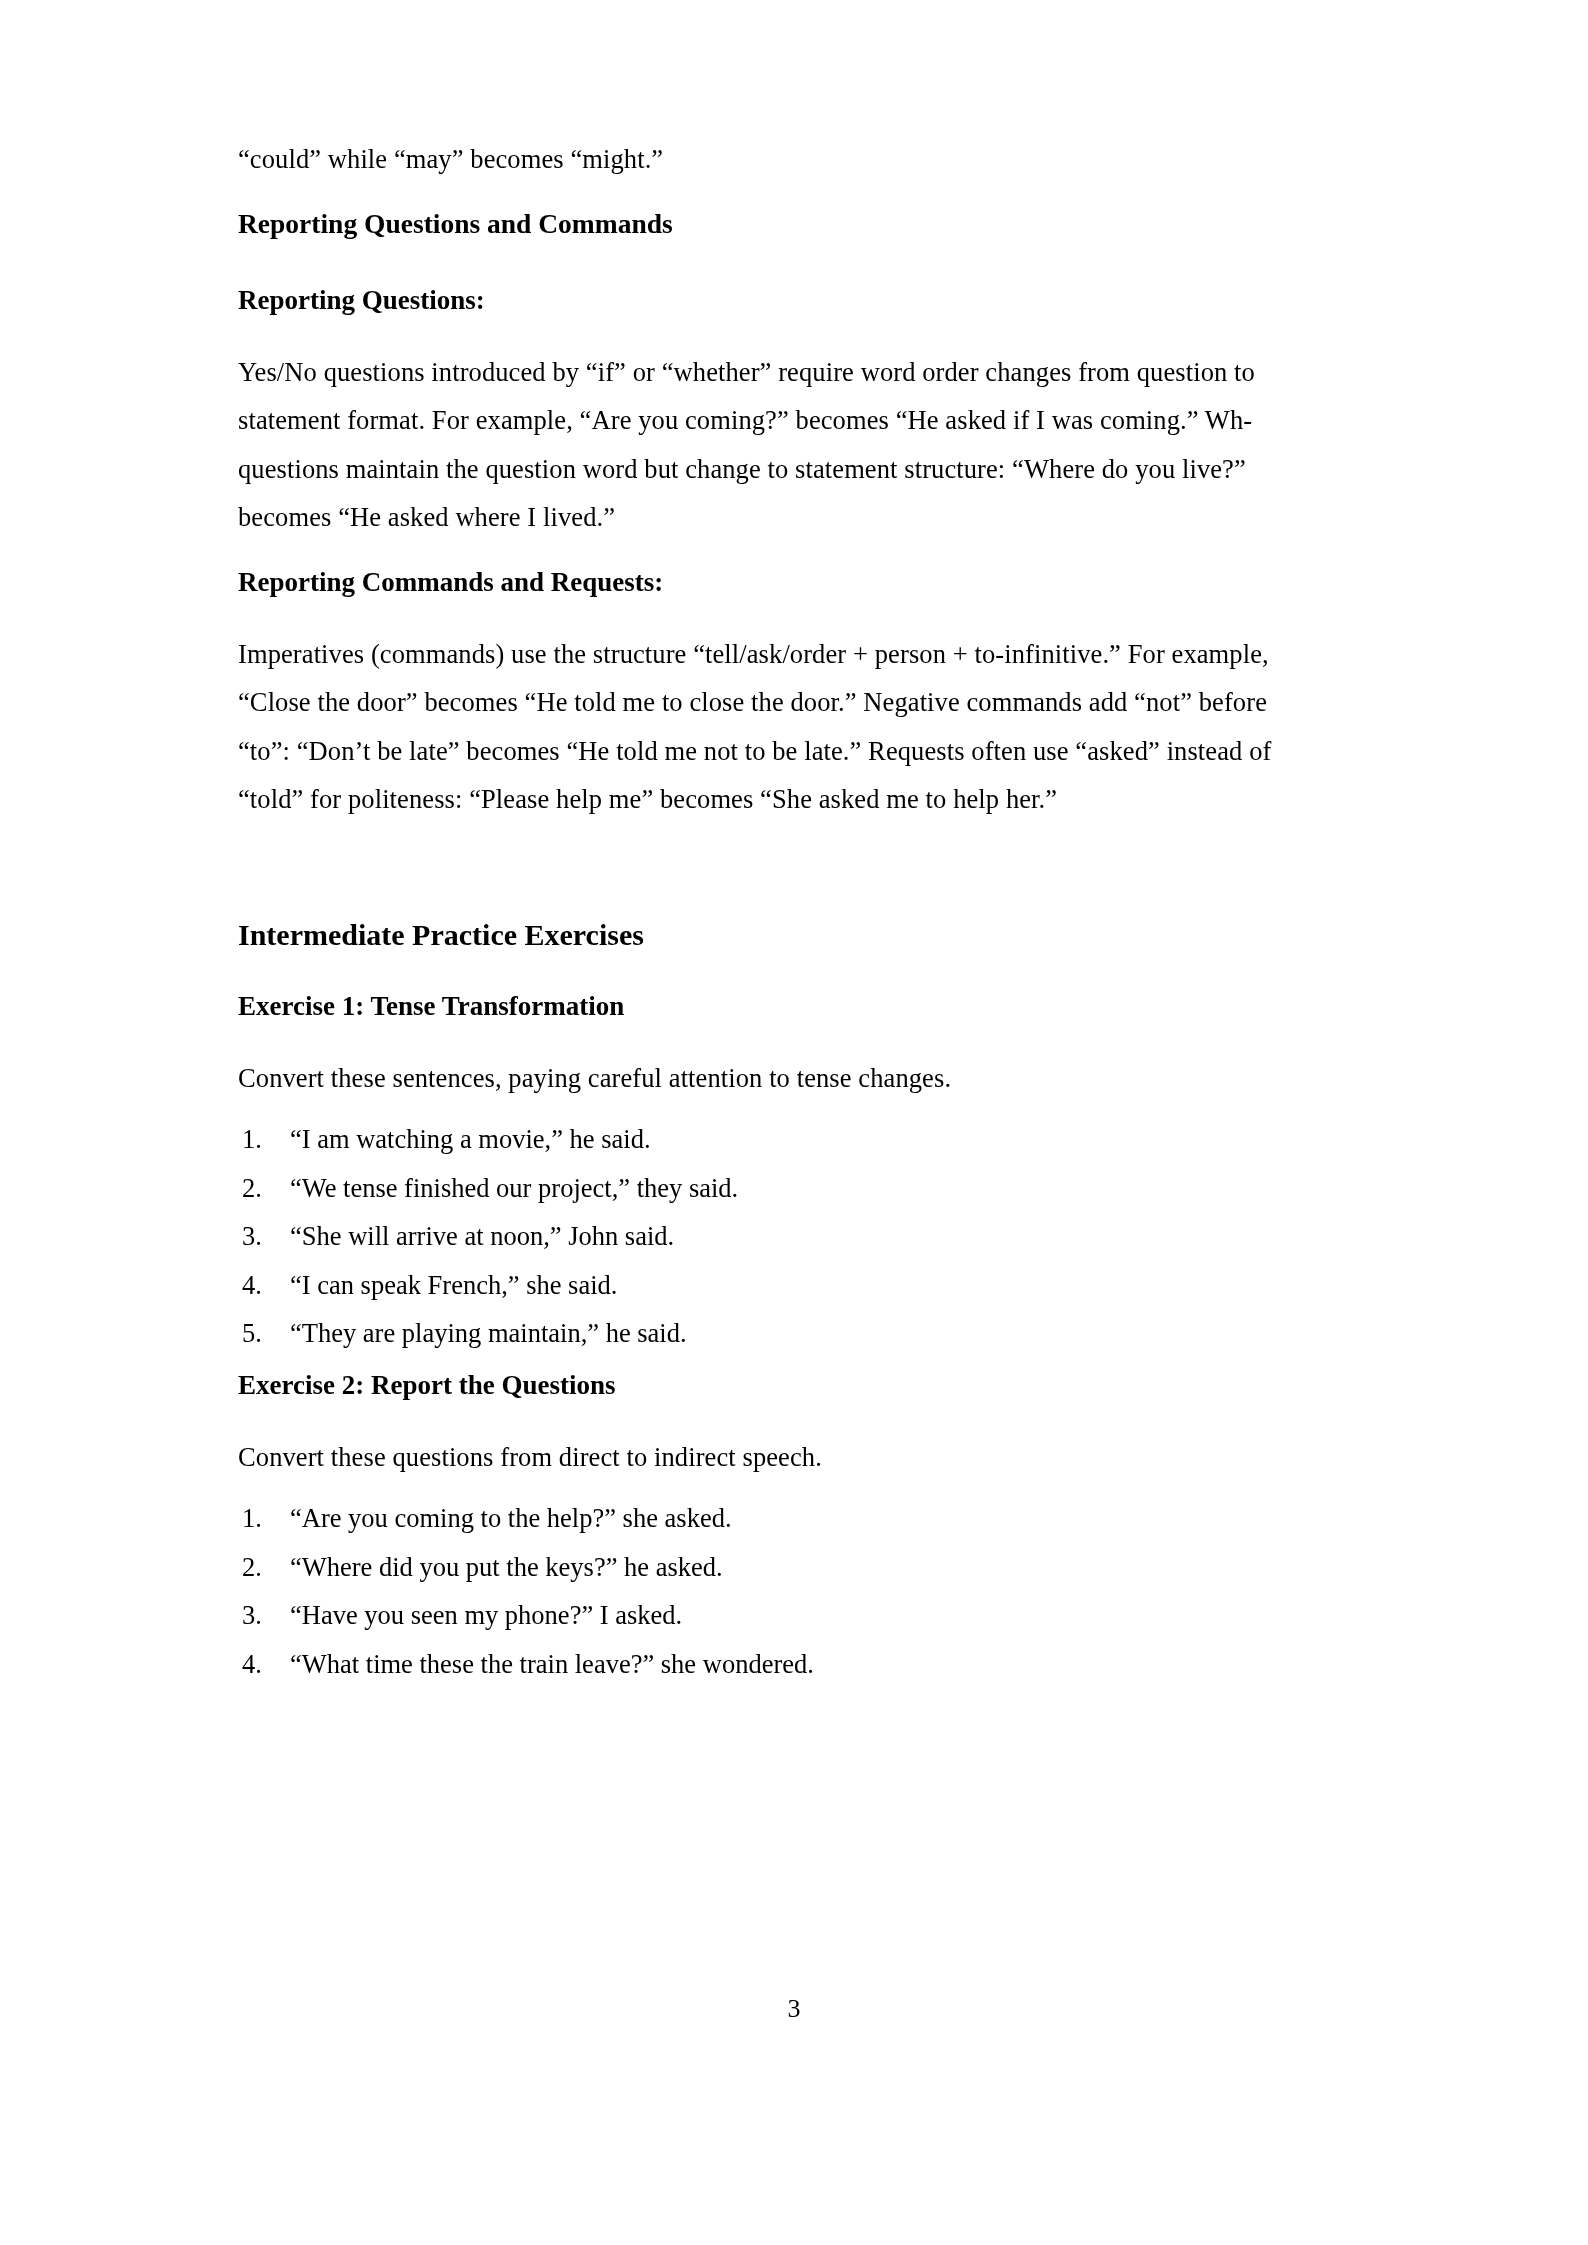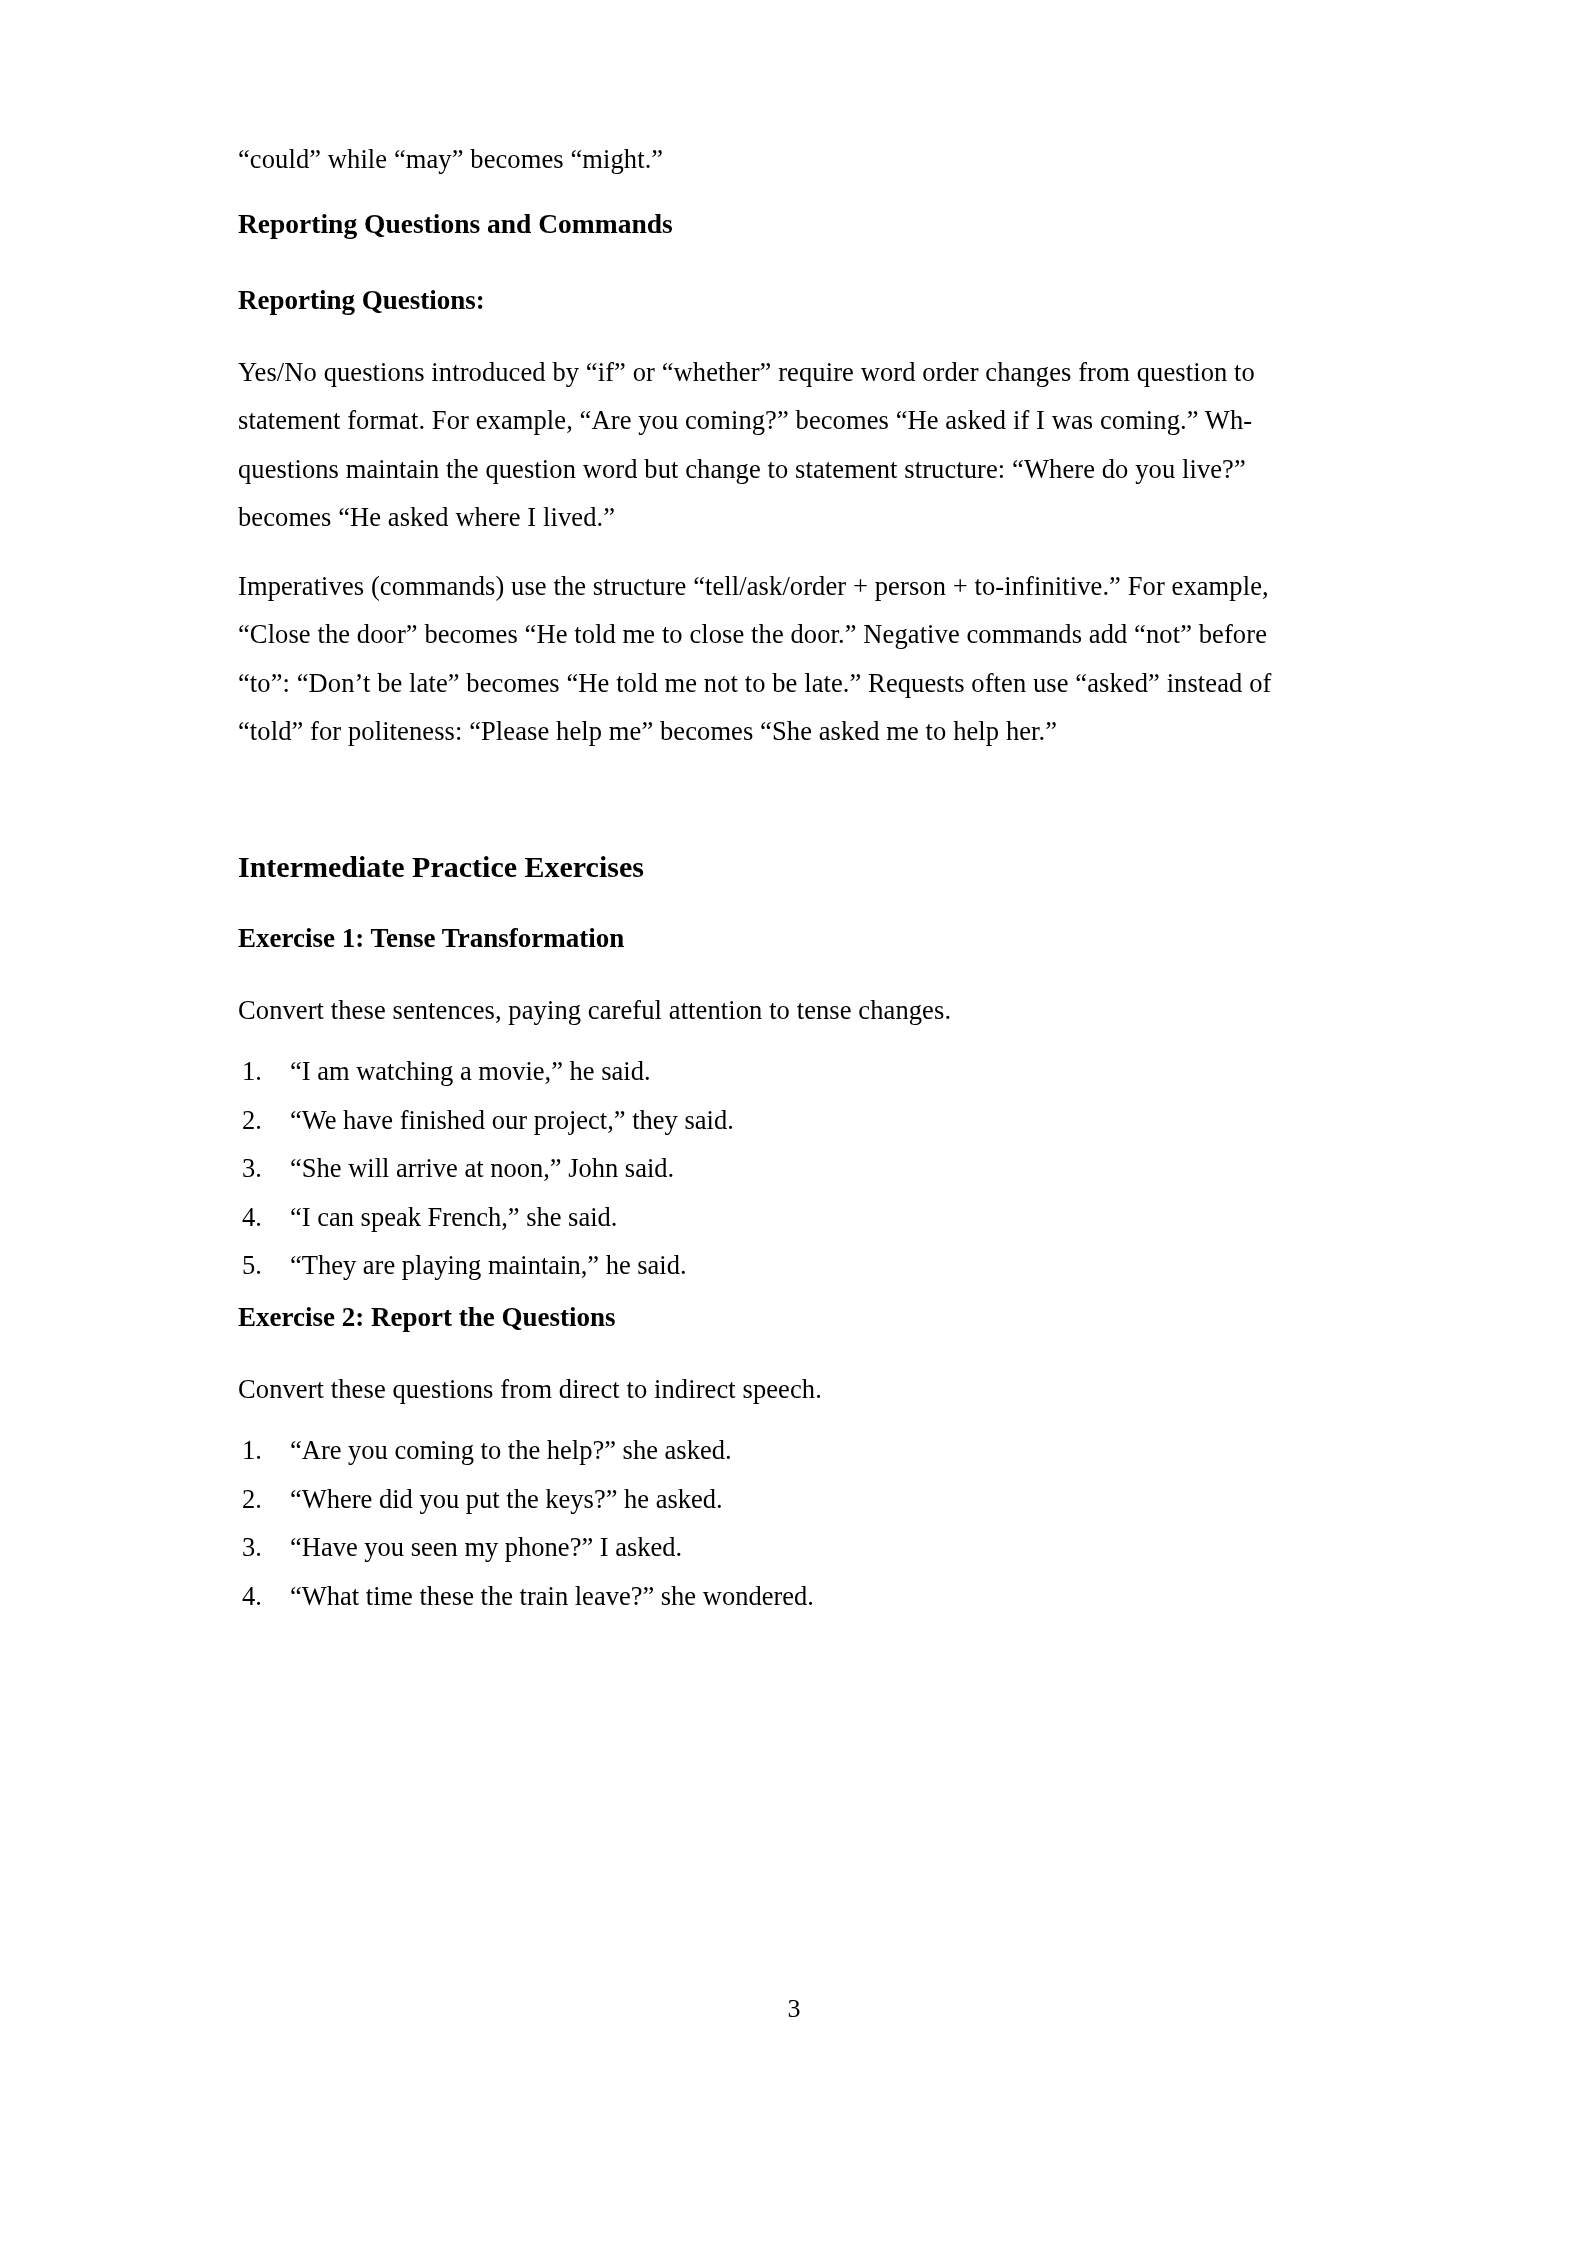--- a/index.html
+++ b/index.html
@@ -103,39 +103,40 @@
   <div class="content">
 
     <p class="para">“could” while “may” becomes “might.”</p>
 
     <h2 class="h-section">Reporting Questions and Commands</h2>
 
     <h3 class="h-sub">Reporting Questions:</h3>
 
     <p class="para">Yes/No questions introduced by “if” or “whether” require word order changes from question to statement format. For example, “Are you coming?” becomes “He asked if I was coming.” Wh-questions maintain the question word but change to statement structure: “Where do you live?” becomes “He asked where I lived.”</p>
 
+    <h3 class="h-sub">Reporting Commands and Requests:</h3>
 
     <p class="para">Imperatives (commands) use the structure “tell/ask/order + person + to-infinitive.” For example, “Close the door” becomes “He told me to close the door.” Negative commands add “not” before “to”: “Don’t be late” becomes “He told me not to be late.” Requests often use “asked” instead of “told” for politeness: “Please help me” becomes “She asked me to help her.”</p>
 
     <div class="spacer-lg"></div>
 
     <h2 class="h-major">Intermediate Practice Exercises</h2>
 
     <h3 class="h-sub">Exercise 1: Tense Transformation</h3>
 
     <p class="para">Convert these sentences, paying careful attention to tense changes.</p>
 
     <ol class="qlist">
       <li>
         <span class="num">1.</span>
         <span class="txt">“I am watching a movie,” he said.</span>
       </li>
       <li>
         <span class="num">2.</span>
-        <span class="txt">“We have finished our project,” they said.</span>
+        <span class="txt">“We tense finished our project,” they said.</span>
       </li>
       <li>
         <span class="num">3.</span>
         <span class="txt">“She will arrive at noon,” John said.</span>
       </li>
       <li>
         <span class="num">4.</span>
         <span class="txt">“I can speak French,” she said.</span>
       </li>
       <li>

